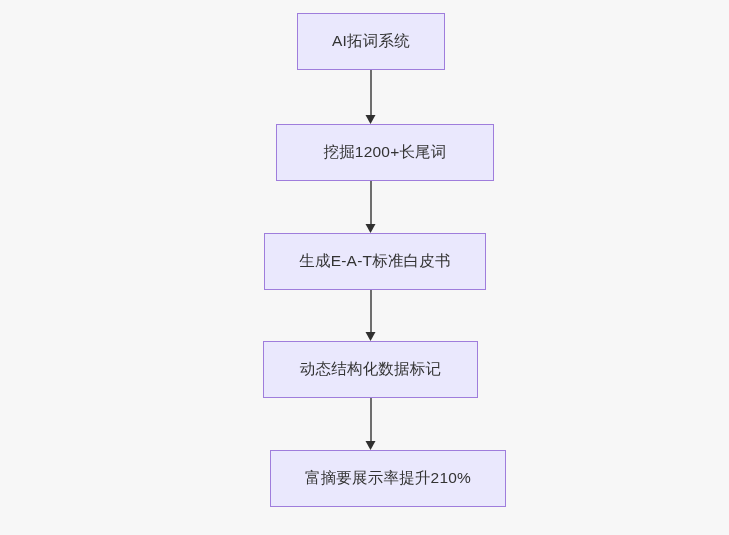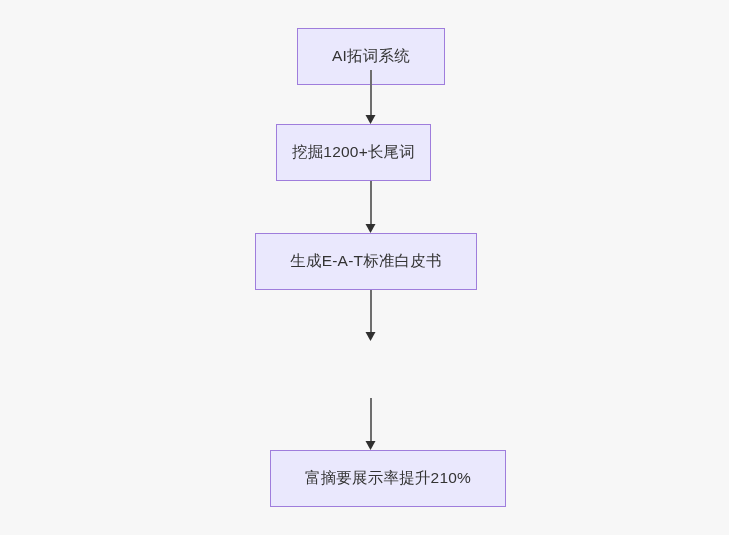--- a/index.html
+++ b/index.html
@@ -49,41 +49,44 @@
     border-right: 5.5px solid transparent;
     border-top: 9px solid #303030;
     transform: translateX(-5.5px);
   }
 </style>
 </head>
 <body>
 
 <div id="flowchart">
 
-  <div class="node" style="left:297px; top:28px; width:148px; height:57px;">
+  <div class="node" style="left:297px; top:13px; width:148px; height:57px;">
     <span class="node-label">AI拓词系统</span>
   </div>
 
   <div class="edge" style="left:371px; top:70px; height:45px;"></div>
   <div class="arrowhead" style="left:371px; top:115px;"></div>
 
-  <div class="node" style="left:276px; top:124px; width:155px; height:57px;">
+  <div class="node" style="left:276px; top:124px; width:218px; height:57px;">
     <span class="node-label">挖掘1200+长尾词</span>
   </div>
 
   <div class="edge" style="left:371px; top:181px; height:43px;"></div>
   <div class="arrowhead" style="left:371px; top:224px;"></div>
 
-  <div class="node" style="left:255px; top:233px; width:222px; height:57px;">
+  <div class="node" style="left:264px; top:233px; width:222px; height:57px;">
     <span class="node-label">生成E-A-T标准白皮书</span>
   </div>
 
   <div class="edge" style="left:371px; top:290px; height:42px;"></div>
   <div class="arrowhead" style="left:371px; top:332px;"></div>
 
+  <div class="node" style="left:263px; top:341px; width:215px; height:57px;">
+    <span class="node-label">动态结构化数据标记</span>
+  </div>
 
   <div class="edge" style="left:371px; top:398px; height:43px;"></div>
   <div class="arrowhead" style="left:371px; top:441px;"></div>
 
   <div class="node" style="left:270px; top:450px; width:236px; height:57px;">
     <span class="node-label">富摘要展示率提升210%</span>
   </div>
 
 </div>
 

